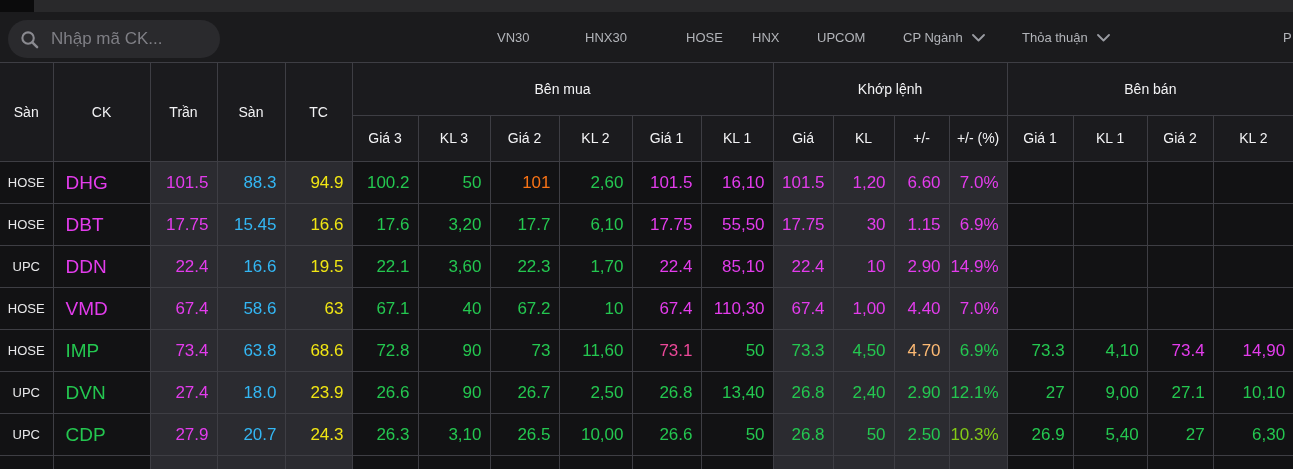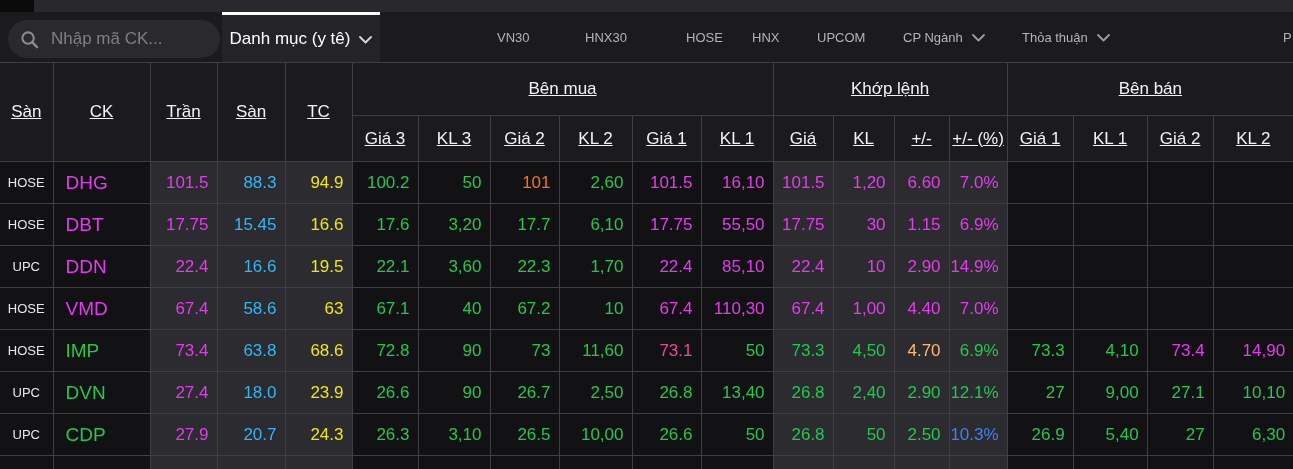--- a/index.html
+++ b/index.html
@@ -23,22 +23,22 @@
   .tab{position:absolute;top:12px;height:50px;display:flex;align-items:center;gap:9px;
        color:#b2b4b9;font-size:13px;cursor:pointer;white-space:nowrap;}
   .tab .caret{color:#9a9ca2;display:flex;align-items:center;margin-top:2px;}
 
   
   #price-table{position:absolute;top:62px;left:0;width:1293px;border-collapse:collapse;
        table-layout:fixed;border-top:1px solid #55555b;}
   #price-table th,#price-table td{border:1px solid #3e3e44;overflow:hidden;box-sizing:border-box;}
   #price-table th:first-child,#price-table td:first-child{border-left:none;}
   #price-table th:last-child,#price-table td:last-child{border-right:none;}
-  thead th{background:#1b1b1e;color:#f3f3f5;font-weight:500;font-size:17px;text-align:center;
-       vertical-align:middle;line-height:1.15;text-decoration:underline;}
+  thead th{background:#1b1b1e;color:#f3f3f5;font-weight:500;font-size:14px;text-align:center;
+       vertical-align:middle;line-height:1.15;}
   tr.group-row th{height:53px;}
   tr.sub-row th{height:46px;}
   tbody td{height:42px;background:#121214;font-size:17px;font-weight:500;text-align:right;
        padding:0 8px 0 0;vertical-align:middle;white-space:nowrap;}
   tbody td.hl{background:#2b2b30;}
   tbody td.exchange{color:#e8e8ea;font-size:13px;font-weight:400;text-align:center;padding:0;}
   tbody td.ticker{text-align:left;padding:0 0 0 12px;font-size:19px;}
   tbody tr{cursor:pointer;}
 </style>
 </head>
@@ -52,28 +52,20 @@
     </div>
 
     <div class="search-pill">
       <svg width="19" height="19" viewBox="0 0 20 20">
         <circle cx="8.5" cy="8.5" r="6" fill="none" stroke="#8a8a90" stroke-width="2.2"></circle>
         <line x1="13.2" y1="13.2" x2="18" y2="18" stroke="#8a8a90" stroke-width="2.6" stroke-linecap="round"></line>
       </svg>
       <input class="search-input" placeholder="Nhập mã CK..." style="">
     </div>
 
-    <div class="active-tab">
-      <span>Danh mục (y tê)</span>
-      <span class="caret">
-        <svg width="13" height="8" viewBox="0 0 13 8">
-          <path d="M1 1l5.5 5.5L12 1" fill="none" stroke="currentColor" stroke-width="1.8" stroke-linecap="round" stroke-linejoin="round"></path>
-        </svg>
-      </span>
-    </div>
 
     <div id="nav-tabs">
         <div class="tab" style="left: 497px;">
           <span>VN30</span>
         </div>
         <div class="tab" style="left: 585px;">
           <span>HNX30</span>
         </div>
         <div class="tab" style="left: 686px;">
           <span>HOSE</span>
@@ -291,21 +283,21 @@
           <td class="hl" style="color: rgb(241, 230, 19);">24.3</td>
           <td style="color: rgb(36, 199, 80);">26.3</td>
           <td style="color: rgb(36, 199, 80);">3,10</td>
           <td style="color: rgb(36, 199, 80);">26.5</td>
           <td style="color: rgb(36, 199, 80);">10,00</td>
           <td style="color: rgb(36, 199, 80);">26.6</td>
           <td style="color: rgb(36, 199, 80);">50</td>
           <td class="hl" style="color: rgb(36, 199, 80);">26.8</td>
           <td class="hl" style="color: rgb(36, 199, 80);">50</td>
           <td class="hl" style="color: rgb(36, 199, 80);">2.50</td>
-          <td class="hl" style="color: #3b82f6;">10.3%</td>
+          <td class="hl" style="color: #84cc16;">10.3%</td>
           <td style="color: rgb(36, 199, 80);">26.9</td>
           <td style="color: rgb(36, 199, 80);">5,40</td>
           <td style="color: rgb(36, 199, 80);">27</td>
           <td style="color: rgb(36, 199, 80);">6,30</td>
         </tr>
         <tr>
           <td></td>
           <td></td>
           <td class="hl"></td>
           <td class="hl"></td>

